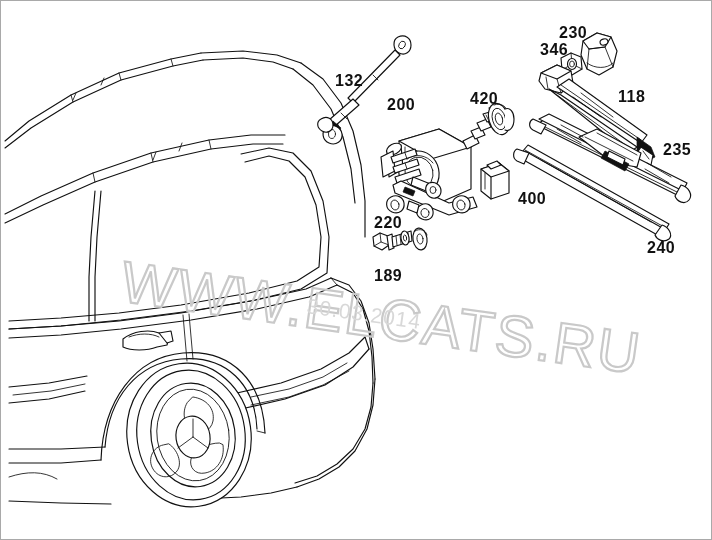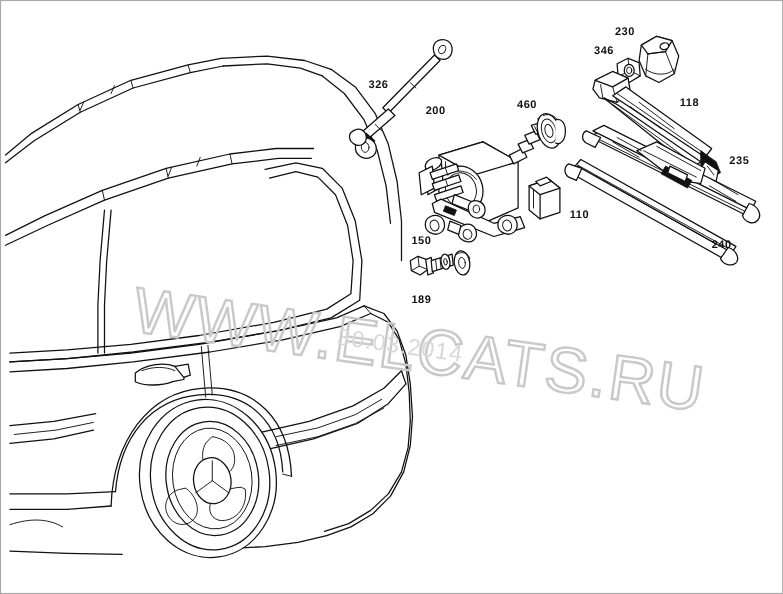--- a/index.html
+++ b/index.html
@@ -29,21 +29,21 @@
   }
   .wm-date{
     font-family:"Liberation Sans","DejaVu Sans",sans-serif;
     font-size:21px;
     fill:#d8d8d8;
     letter-spacing:1px;
   }
   .callout{
     position:absolute;
     font-family:"Liberation Sans","DejaVu Sans",sans-serif;
-    font-size:10px;
+    font-size:16px;
     font-weight:bold;
     color:#111111;
     letter-spacing:0.5px;
     white-space:nowrap;
     line-height:1;
   }
   svg{display:block;}
   .ln{fill:none;stroke:#111;stroke-width:1.15;stroke-linecap:round;stroke-linejoin:round;}
   .ln-t{fill:none;stroke:#111;stroke-width:0.85;stroke-linecap:round;stroke-linejoin:round;}
   .fillw{fill:#ffffff;stroke:#111;stroke-width:1.15;stroke-linejoin:round;stroke-linecap:round;}
@@ -327,26 +327,26 @@
     </g>
 
   </svg>
 
   <svg class="wm" viewBox="0 0 710 538">
     <text class="wm-text" x="118" y="300" transform="rotate(8 118 300)">WWW.ELCATS.RU</text>
     <text class="wm-date" x="305" y="312" transform="rotate(8 305 312)">30.03.2014</text>
   </svg>
 
   <div>
-    <div class="callout" style="left:334px;top:72px">326</div>
+    <div class="callout" style="left:334px;top:72px">132</div>
     <div class="callout" style="left:386px;top:96px">200</div>
-    <div class="callout" style="left:469px;top:90px">460</div>
-    <div class="callout" style="left:517px;top:190px">110</div>
-    <div class="callout" style="left:373px;top:214px">150</div>
+    <div class="callout" style="left:469px;top:90px">420</div>
+    <div class="callout" style="left:517px;top:190px">400</div>
+    <div class="callout" style="left:373px;top:214px">220</div>
     <div class="callout" style="left:373px;top:267px">189</div>
     <div class="callout" style="left:558px;top:24px">230</div>
     <div class="callout" style="left:539px;top:41px">346</div>
     <div class="callout" style="left:617px;top:88px">118</div>
     <div class="callout" style="left:662px;top:141px">235</div>
-    <div class="callout" style="left:646px;top:217px">240</div>
+    <div class="callout" style="left:646px;top:239px">240</div>
   </div>
 
 </div>
 
 </body></html>

